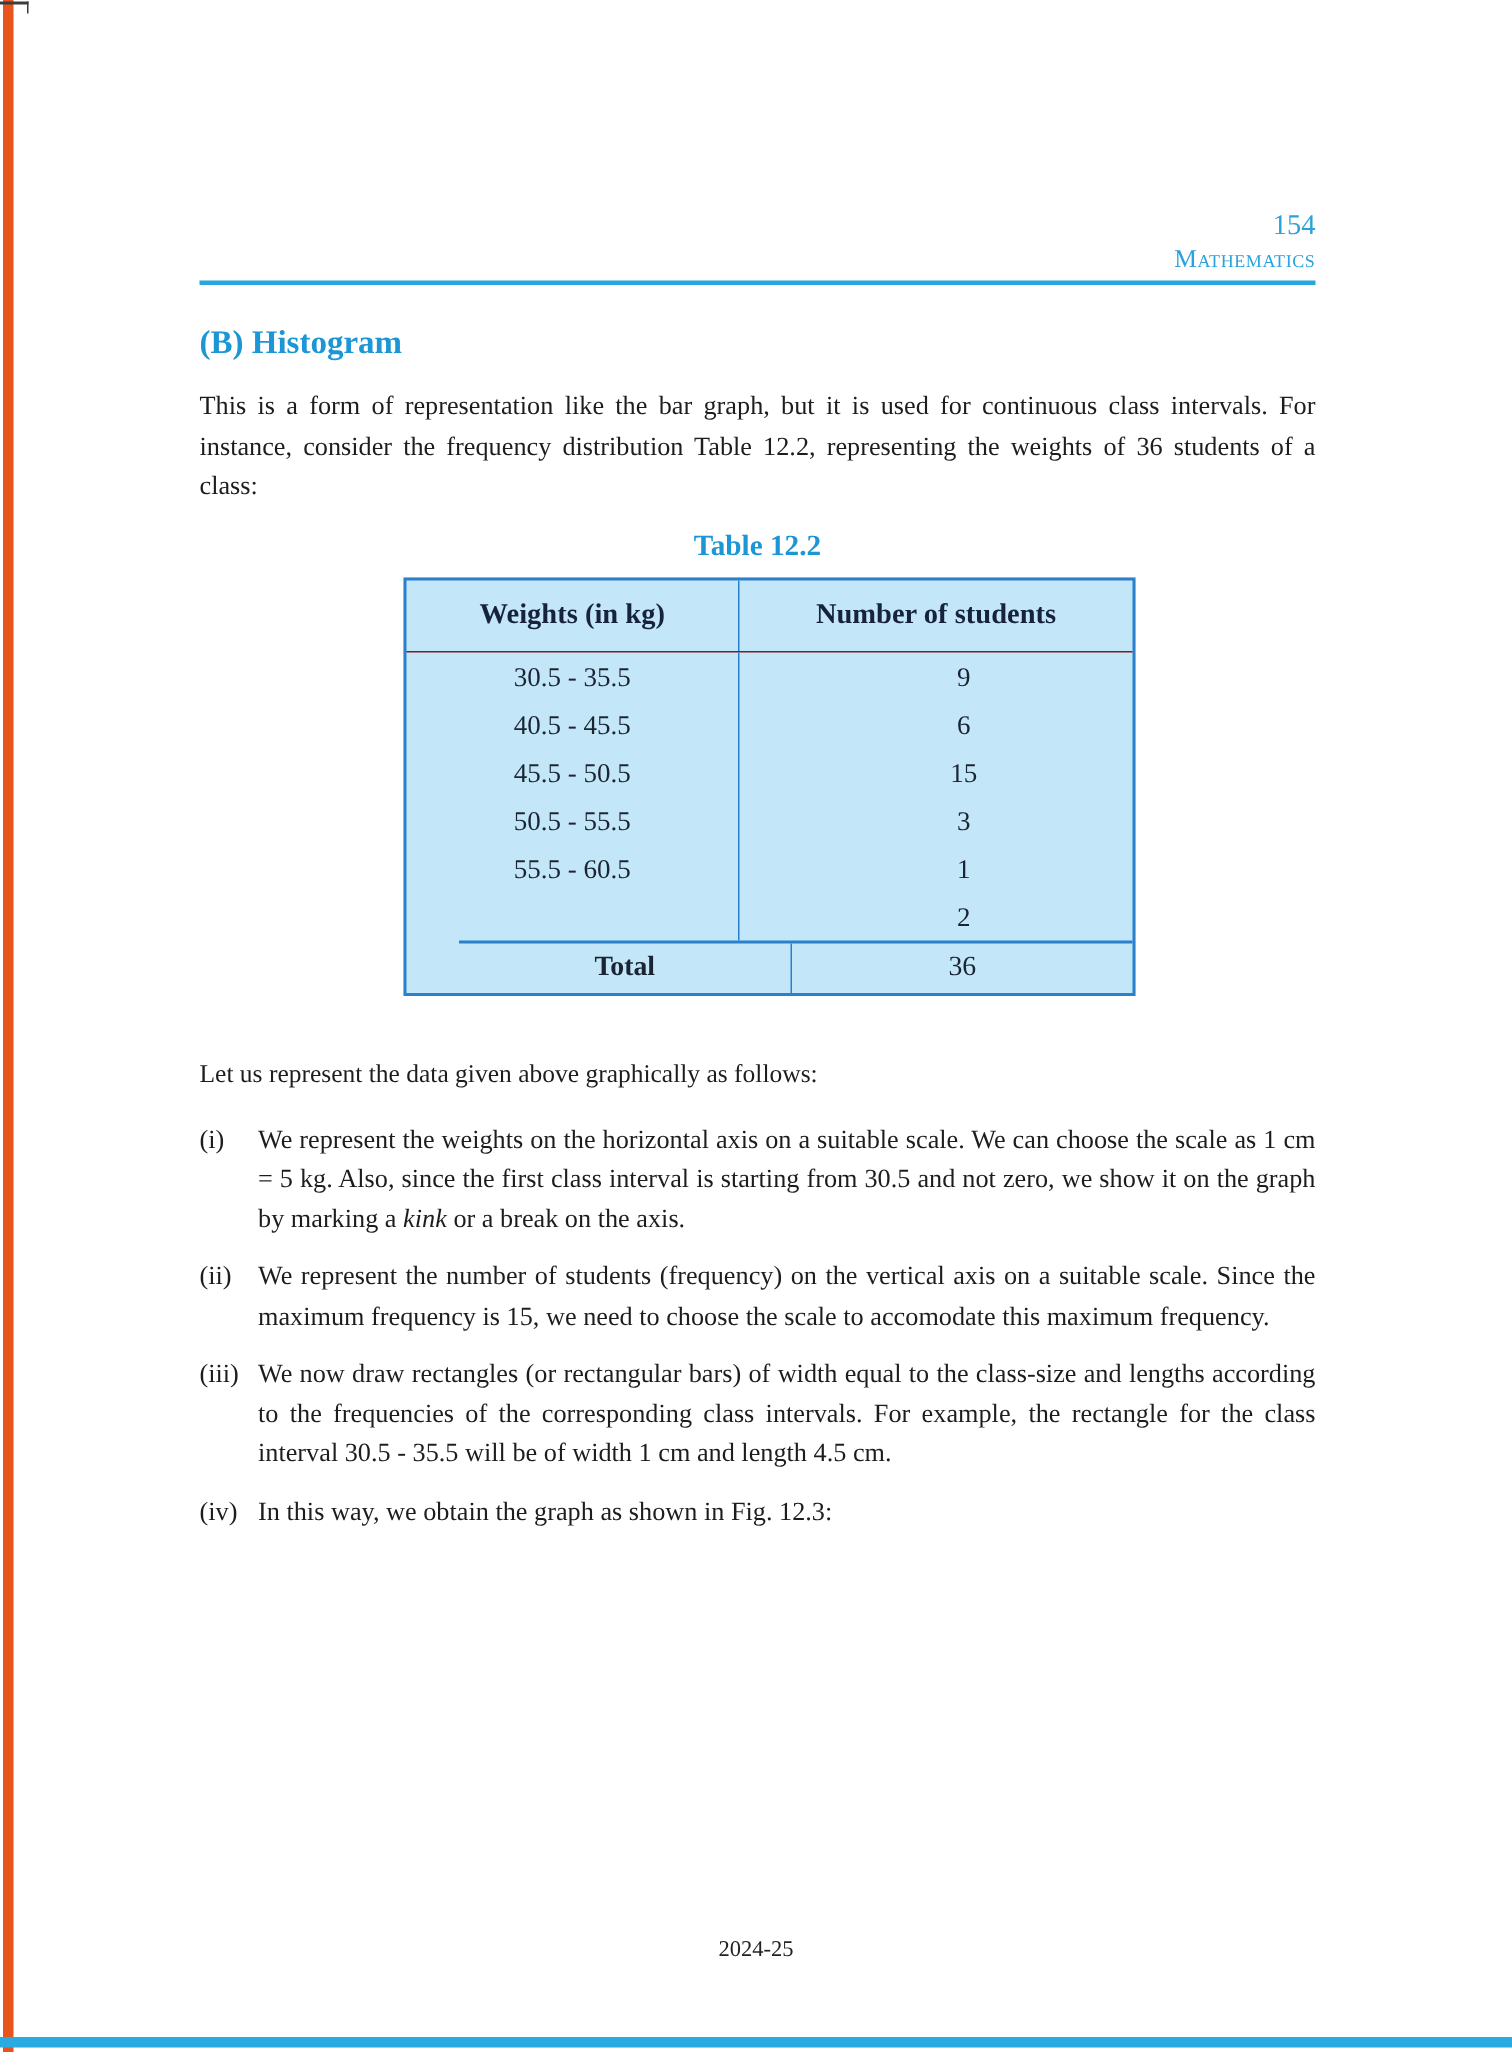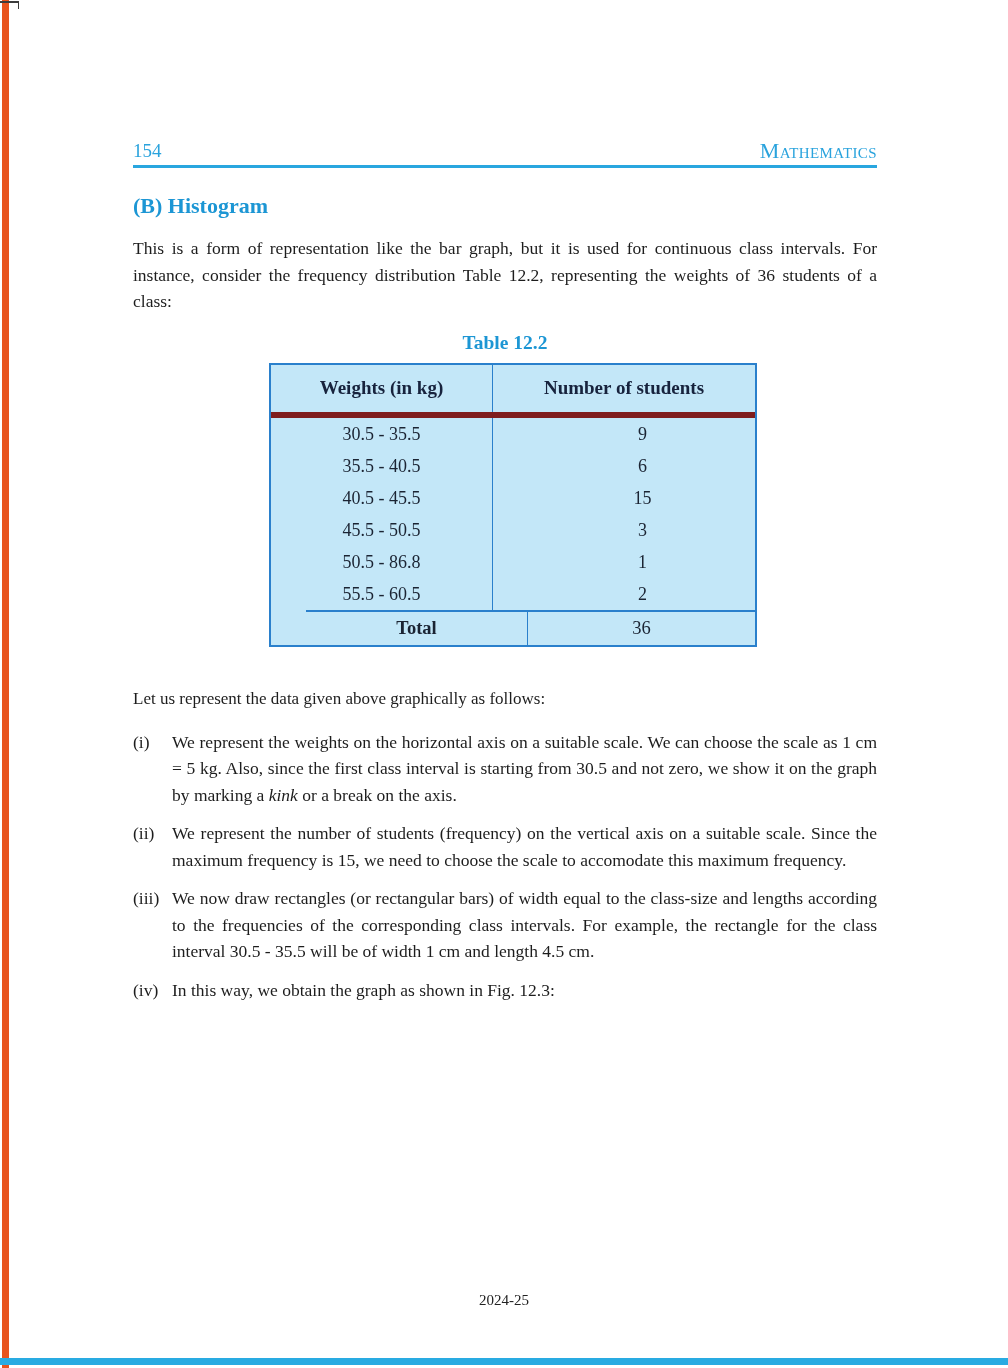--- a/index.html
+++ b/index.html
@@ -14,35 +14,35 @@
 
   
   .stripe-left  { position:absolute; left:2px; top:0; width:7px; height:1368px; background:#e8541e; }
   .stripe-bottom{ position:absolute; left:0; bottom:3px; width:1008px; height:7px; background:#29abe2; }
   .cropmark-tl  { position:absolute; top:1px; left:0; width:18px; height:6px;
                   border-top:2px solid #3c3c3c; border-right:1px solid #3c3c3c; }
 
   .content { position:absolute; left:133px; top:140px; width:744px; }
 
   
-  .pagehead { display:flex; justify-content:space-between; align-items:flex-end; color:#2aa3dd; }
+  .pagehead { display:flex; justify-content:space-between; align-items:flex-end; color:#2aa3dd;flex-direction:column; }
   .pagenum  { font-size:19px; line-height:22px; }
-  .journal  { font-size:22px; line-height:22px; font-variant:small-caps; letter-spacing:0.4px;text-align:right; }
+  .journal  { font-size:17px; line-height:22px; font-variant:small-caps; letter-spacing:0.4px;text-align:right; }
   .rule     { height:3px; background:#29a6df; margin-top:3px; }
 
   .section-heading { color:#1c96d4; font-size:22px; font-weight:bold; margin:25px 0 0 0; }
 
   .intro { margin:16px 0 0 0; font-size:17.5px; line-height:26.5px; text-align:justify; }
 
   .table-title { text-align:center; color:#1c96d4; font-weight:bold; font-size:19.5px; margin-top:17px; }
 
   
   .dtable { margin-top:9px; margin-left:136px; width:488px; box-sizing:border-box;
             border:2px solid #2a80cc; background:#c3e7f8; }
-  .thead  { display:flex; border-bottom:6px solid #7f1d1d; }
+  .thead  { display:flex; border-bottom:1px solid #7f1d1d; }
   .th     { height:47px; display:flex; align-items:center; justify-content:center;
             font-weight:bold; font-size:19px; color:#17233d; }
   .col-l  { width:222px; border-right:1px solid #2a80cc; box-sizing:border-box; }
   .col-r  { flex:1; }
   .tbody  { display:flex;gap:37px; }
   .cellcol{ font-size:18px; text-align:center; line-height:32px; color:#1b2433; }
   .tfoot  { display:flex; border-top:2px solid #2a80cc;margin-left:35px; }
   .tf     { height:33px; display:flex; align-items:center; justify-content:center;
             font-size:18.5px; color:#1b2433; }
   .bold   { font-weight:bold; }
@@ -79,24 +79,23 @@
   <div class="table-title">Table 12.2</div>
 
   <div class="dtable">
     <div class="thead">
       <div class="th col-l">Weights (in kg)</div>
       <div class="th col-r">Number of students</div>
     </div>
     <div class="tbody">
       <div class="col-l cellcol">
         <div>30.5 - 35.5</div>
-        <div>35.5 - 40.5</div>
         <div>40.5 - 45.5</div>
         <div>45.5 - 50.5</div>
-        <div>50.5 - 86.8</div>
+        <div>50.5 - 55.5</div>
         <div>55.5 - 60.5</div>
       </div>
       <div class="col-r cellcol">
         <div>9</div>
         <div>6</div>
         <div>15</div>
         <div>3</div>
         <div>1</div>
         <div>2</div>
       </div>

